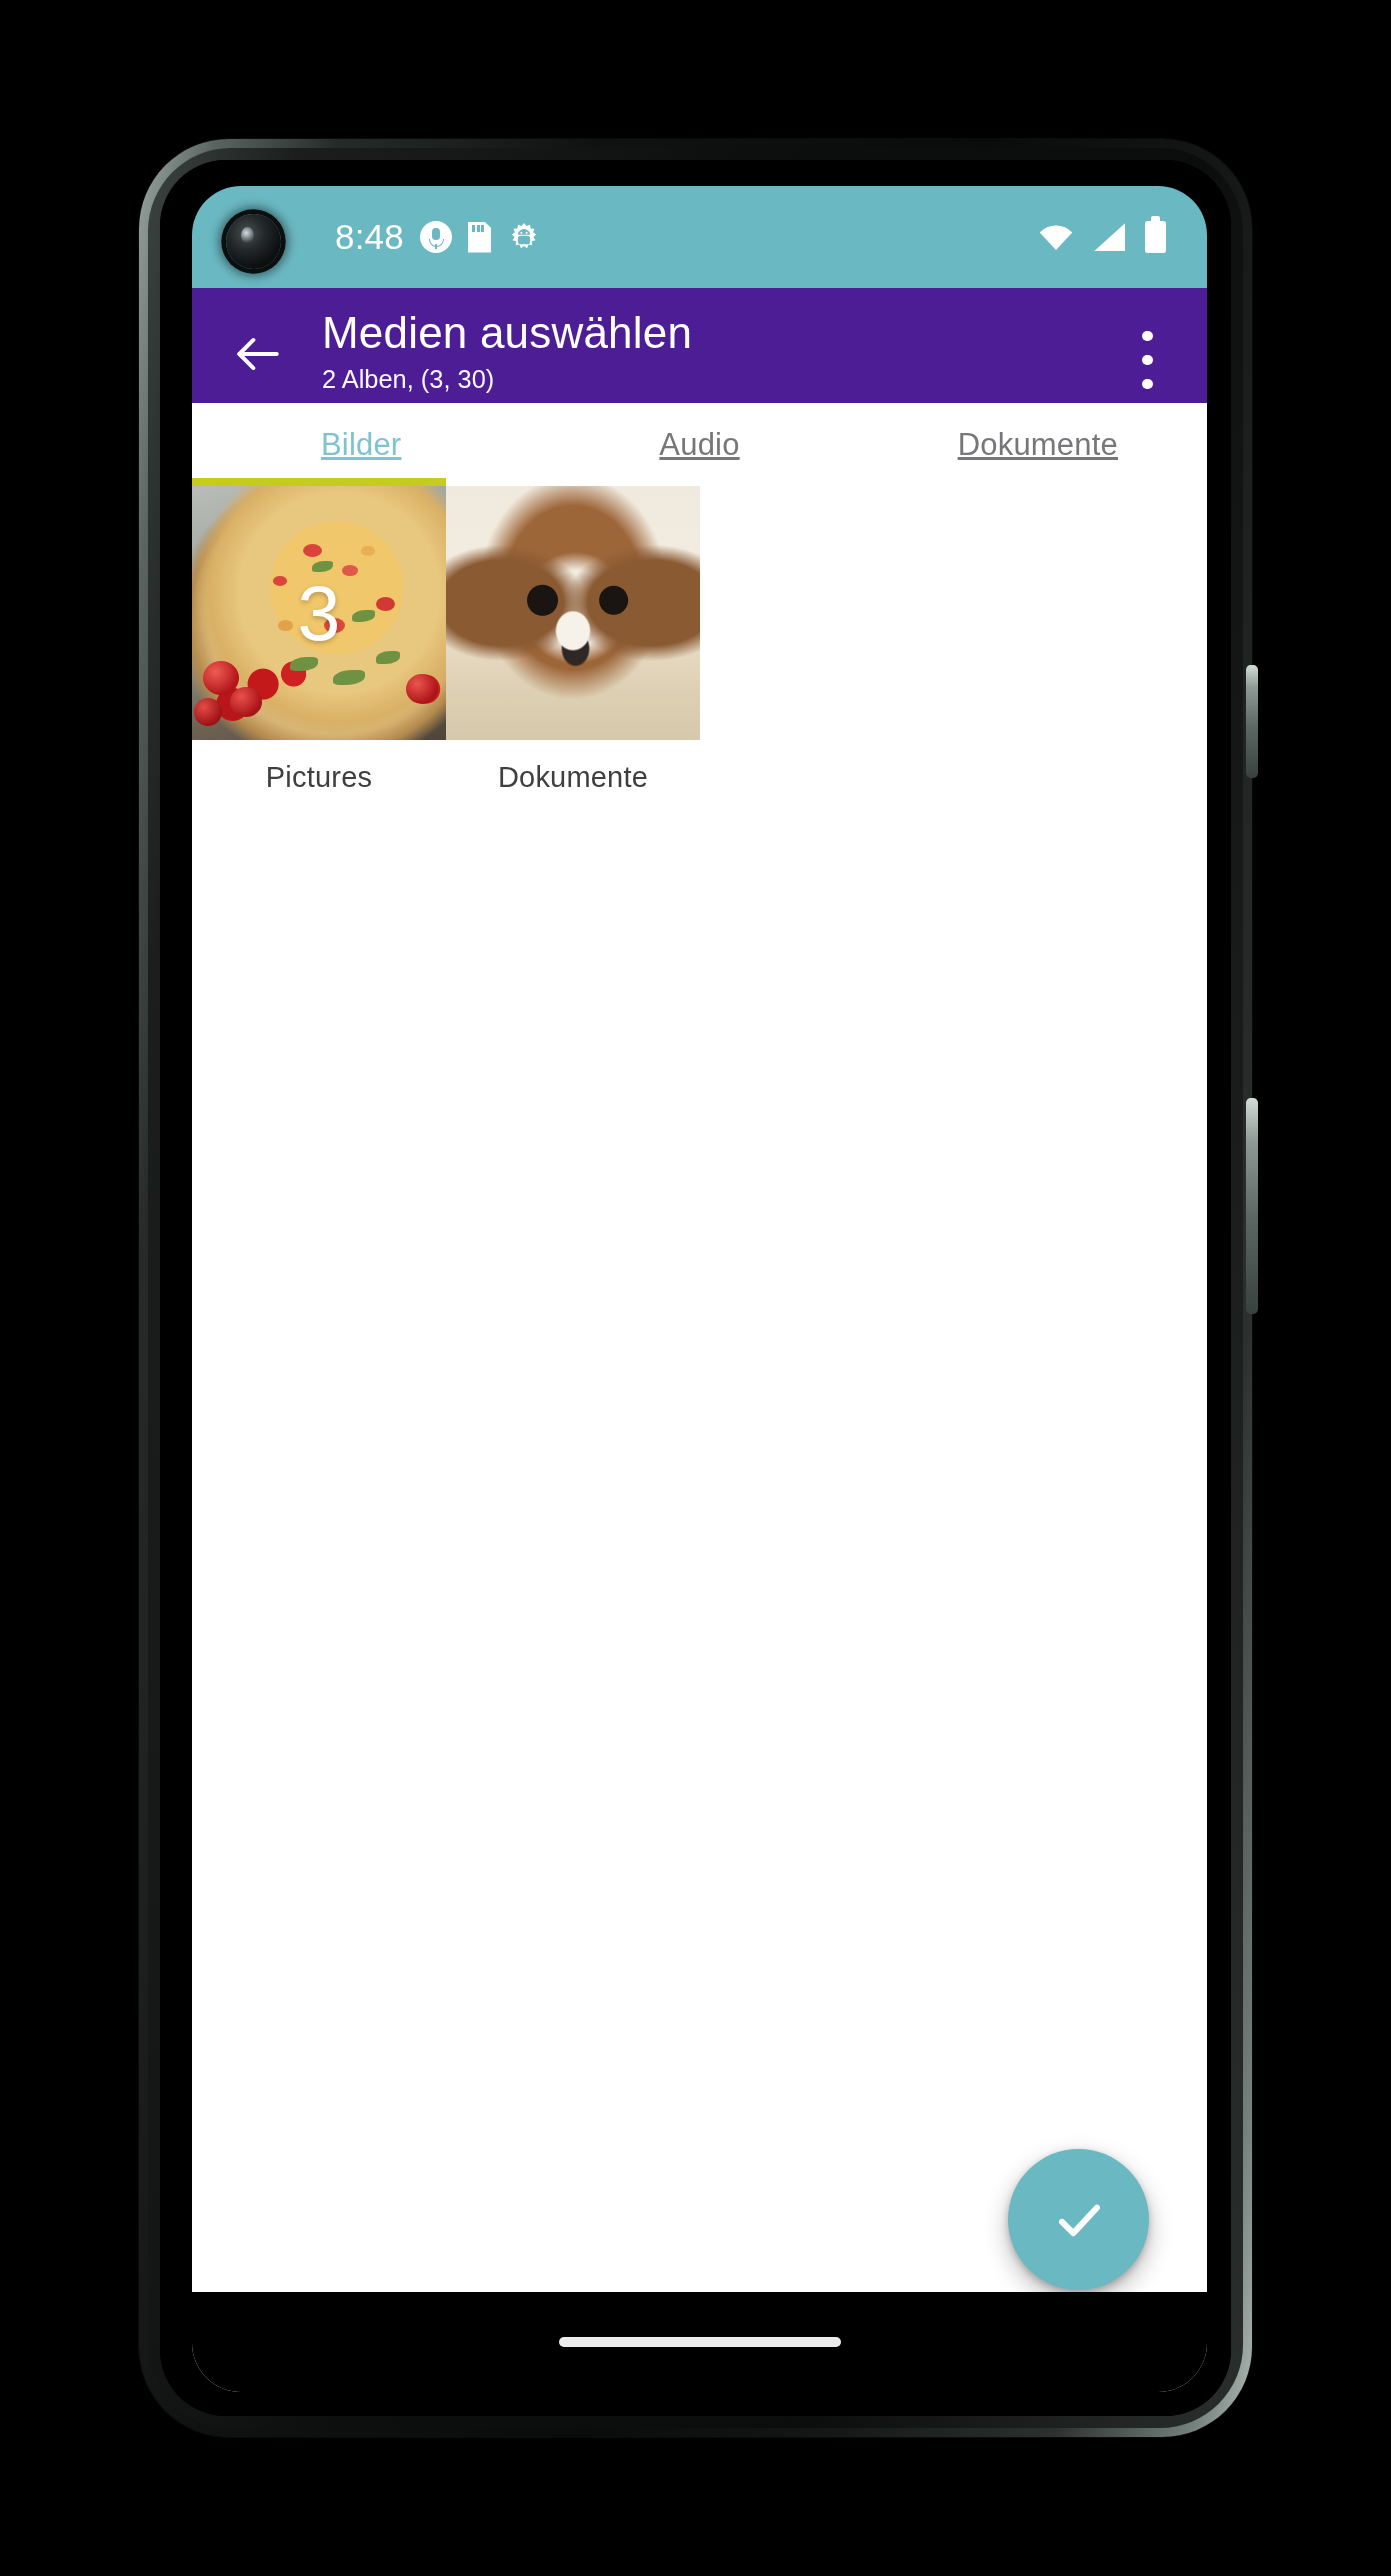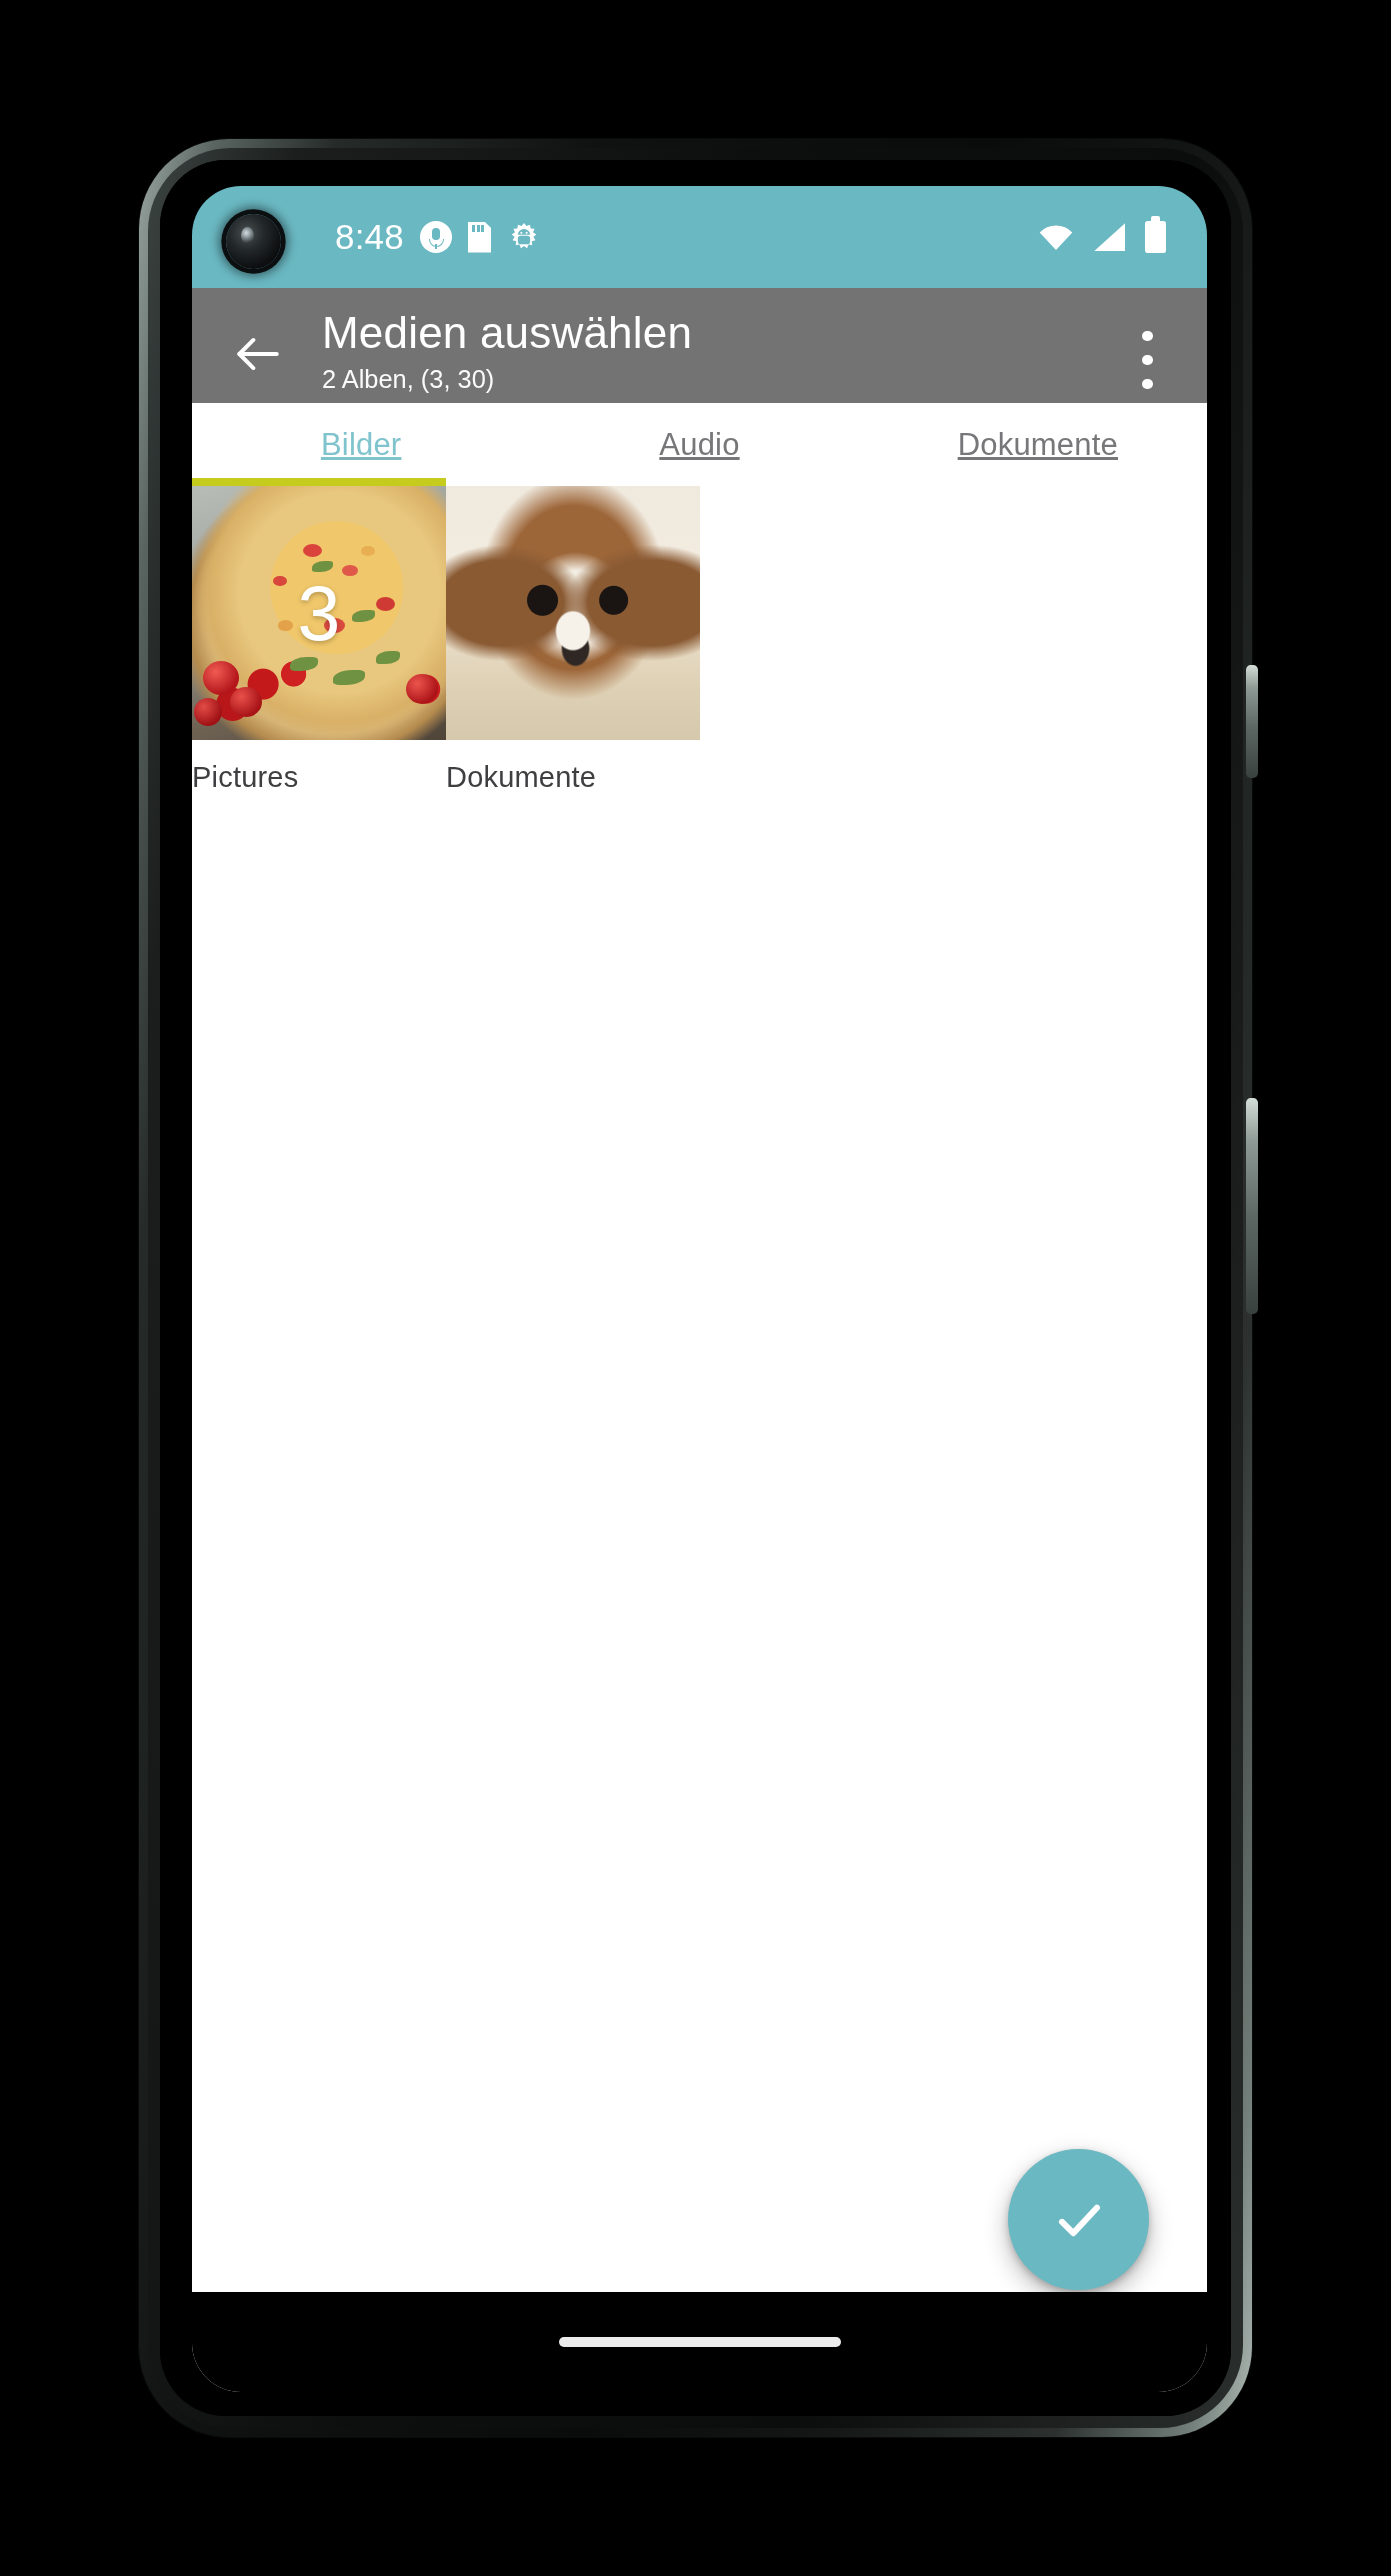--- a/index.html
+++ b/index.html
@@ -91,21 +91,21 @@
 
   .ic-wifi{ width:36px; height:28px; position:relative; }
   .ic-sig{ width:31px; height:28px; background:#fff;
     clip-path:polygon(100% 0, 100% 100%, 0 100%); }
   .ic-batt{ width:20.7px; height:32px; background:#fff; border-radius:2.8px; position:relative; }
   .ic-batt::before{ content:""; position:absolute; left:5.6px; top:-4.7px; width:9.4px; height:4.7px;
     background:#fff; border-radius:1.9px 1.9px 0 0; }
 
   
   .appbar{
-    background:#737373; height:115px; display:flex; align-items:flex-start;
+    background:#4c1d95; height:115px; display:flex; align-items:flex-start;
     padding:13px 38px 0 38px; position:relative;
   }
   .back-btn{ width:58px; height:58px; margin-top:24.4px; position:relative; cursor:pointer; flex:0 0 auto; }
   .back-btn svg{ display:block; }
   .titles{ margin-left:34px; margin-top:5.6px; }
   .app-title{ color:#fff; font-size:44px; font-weight:400; line-height:1.18; letter-spacing:0.2px; }
   .app-sub{ color:#fff; font-size:25.4px; line-height:1.5; margin-top:1.9px; opacity:.97; }
   .overflow{ position:absolute; right:39px; top:43px; width:41px; height:58px;
     display:flex; flex-direction:column; align-items:center; justify-content:space-between;
     cursor:pointer; }
@@ -128,21 +128,21 @@
   
   .content{ background:#fff; height:calc(100% - 102px - 115px - 83px); position:relative; }
   .grid{ display:flex; }
   .album{ width:254px; cursor:pointer; }
   .thumb{ width:254px; height:254px; position:relative; overflow:hidden; }
   .thumb .badge{
     position:absolute; inset:0; display:flex; align-items:center; justify-content:center;
     color:#fff; font-size:77px; font-weight:400; text-shadow:0 1.9px 5.6px rgba(0,0,0,.25);
   }
   .album-label{
-    font-size:29px; color:#3f3f42; padding:20.7px 0 0 0; letter-spacing:0.2px;
+    text-align:center; font-size:29px; color:#3f3f42; padding:20.7px 0 0 0; letter-spacing:0.2px;
   }
 
   
   .art-pizza{
     position:absolute; inset:0;
     background:
       radial-gradient(circle at 28% 78%, #c3191b 0 15px, transparent 16px),
       radial-gradient(circle at 16% 86%, #b9161a 0 16px, transparent 17px),
       radial-gradient(circle at 40% 74%, #cf2022 0 12.2px, transparent 13px),
       radial-gradient(circle at 92% 80%, #c81c1e 0 14px, transparent 15px),

